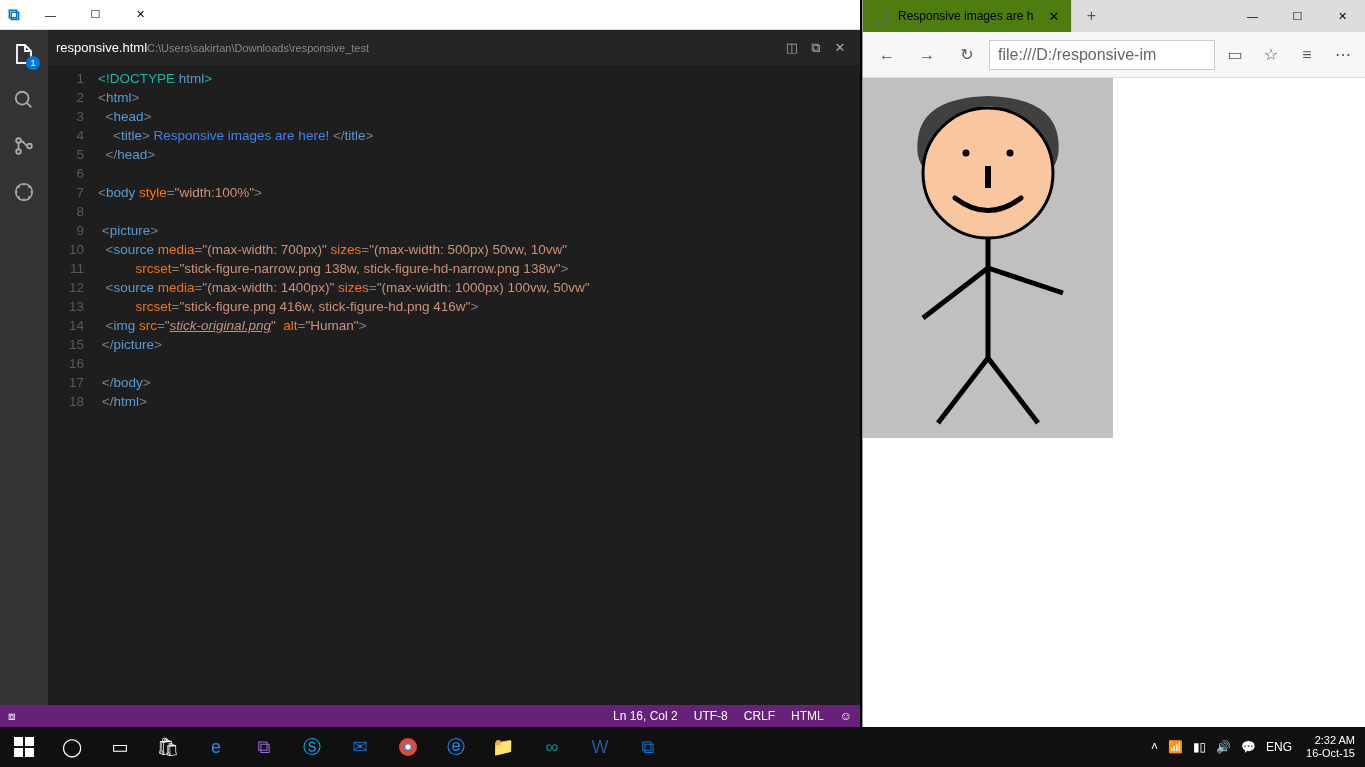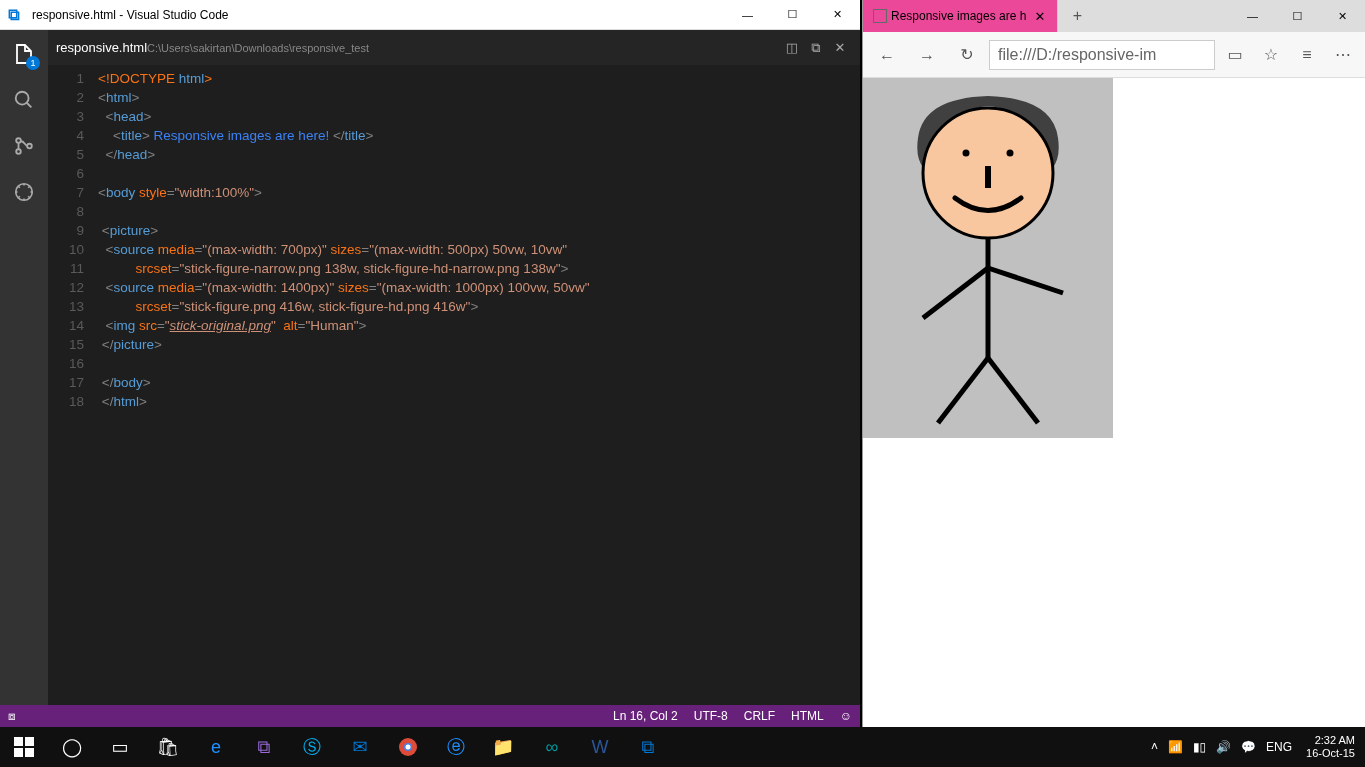--- a/index.html
+++ b/index.html
@@ -30,31 +30,31 @@
 .tabrow .tabicon { width:24px; height:24px; display:flex; align-items:center; justify-content:center; color:#aaa; font-size:13px; cursor:pointer; }
 
 .code { flex:1; display:flex; font-family:Consolas,monospace; font-size:13.5px; line-height:19px; overflow:hidden; background:#1e1e1e; }
 .gutter { width:50px; text-align:right; color:#5a5a5a; padding:4px 14px 0 0; user-select:none; }
 .lines { flex:1; padding:4px 0 0 0; color:#d4d4d4; white-space:pre; }
 .t-ang  { color:#808080; }
 .t-tag  { color:#569cd6; }
 .t-attr { color:#f97316; }
 .t-str  { color:#ce9178; }
 .t-txt  { color:#3b82f6; }
-.t-doc  { color:#f97316; }
+.t-doc  { color:#14b8a6; }
 .t-link { color:#ce9178; text-decoration:underline;font-style:italic; }
 
 .vs-status { height:22px; background:#68217a; color:#fff; display:flex; align-items:center; font-size:12px; padding:0 8px; gap:16px; }
 .vs-status .sflex { flex:1; }
 .vs-status span { cursor:pointer; }
 
 
 .edge { position:absolute; left:862px; top:0; width:503px; height:727px; background:#fff; display:flex; flex-direction:column; border-left:1px solid #999; }
 .edge-title { height:32px; background:#ddd; display:flex; align-items:stretch; }
-.edge-tab { display:flex; align-items:center; background:#ec4899; padding:0 8px 0 10px; font-size:12px; gap:4px; border-right:1px solid #ccc; min-width:170px; }
+.edge-tab { display:flex; align-items:center; background:#4d7c0f; padding:0 8px 0 10px; font-size:12px; gap:11px; border-right:1px solid #ccc; min-width:170px; }
 .edge-tab .et-icon { width:14px; height:14px; border:1px solid #666; display:inline-block; }
 .edge-tab .et-close { font-size:13px; cursor:pointer; padding:0 4px; }
 .edge-newtab { width:38px; display:flex; align-items:center; justify-content:center; font-size:16px; color:#555; cursor:pointer;}
 .edge-title .spacer { flex:1; }
 .edge-title .winbtn { width:45px; display:flex; align-items:center; justify-content:center; font-size:11px; cursor:pointer; }
 
 .edge-tools { height:46px; background:#f7f7f7; display:flex; align-items:center; padding:0 6px; gap:4px; border-bottom:1px solid #ddd; }
 .edge-tools .navbtn { width:36px; height:36px; display:flex; align-items:center; justify-content:center; color:#555; font-size:16px; cursor:pointer; }
 .edge-url { flex:1; height:30px; border:1px solid #ccc; background:#fff; display:flex; align-items:center; padding:0 8px; font-size:16px; color:#666; overflow:hidden; white-space:nowrap; }
 .edge-tools .ricon { width:32px; height:32px; display:flex; align-items:center; justify-content:center; color:#555; cursor:pointer; }
@@ -70,21 +70,20 @@
 .taskbar .spacer { flex:1; }
 .sys { display:flex; align-items:center; gap:10px; padding:0 4px; font-size:12px; }
 .clock { text-align:right; font-size:11px; line-height:13px; padding:0 10px; }
 </style>
 </head>
 <body>
 
 <div class="vscode">
   <div class="vs-title">
     <div class="logo">⧉</div>
-    <div class="title-text">responsive.html - Visual Studio Code</div>
     <div class="winbtns">
       <div class="winbtn">—</div>
       <div class="winbtn">☐</div>
       <div class="winbtn">✕</div>
     </div>
   </div>
   <div class="vs-body">
     <div class="activity">
       <div class="aicon active">
         <svg viewBox="0 0 24 24" fill="none" stroke="currentColor" stroke-width="1.8" width="24" height="24">

